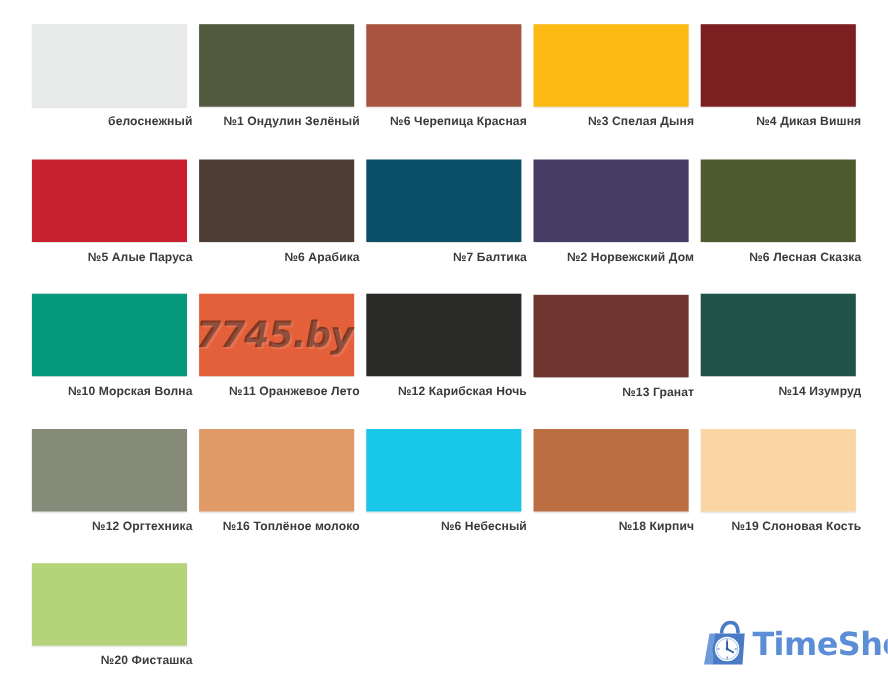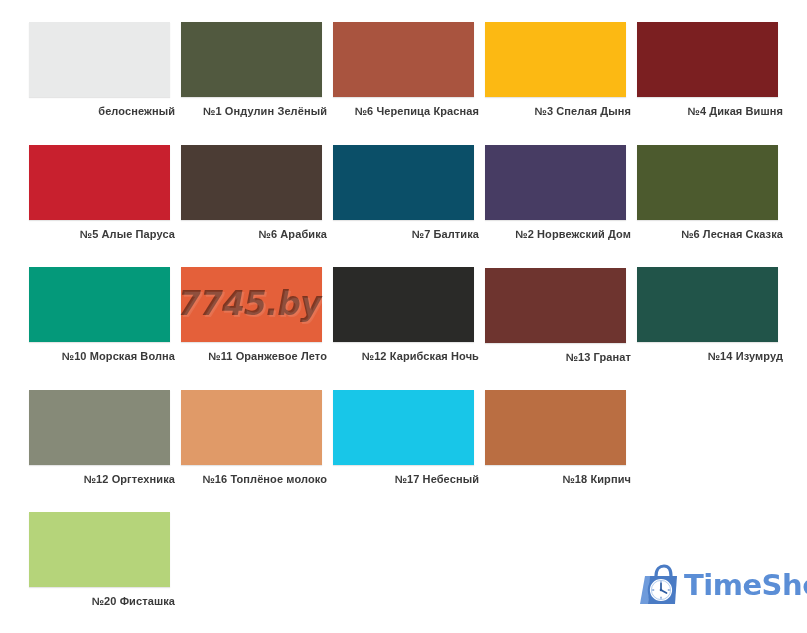--- a/index.html
+++ b/index.html
@@ -166,25 +166,29 @@
     <div class="swatch-cell" style="left: 23px; top: 389.5px;">
       <div class="swatch-chip" style="background: rgb(134, 138, 120); width: 141px; height: 75px;"></div>
       <div class="swatch-label">№12 Оргтехника</div>
     </div>
     <div class="swatch-cell" style="left: 175px; top: 389.5px;">
       <div class="swatch-chip" style="background: rgb(224, 154, 104); width: 141px; height: 75px;"></div>
       <div class="swatch-label">№16 Топлёное молоко</div>
     </div>
     <div class="swatch-cell" style="left: 327px; top: 389.5px;">
       <div class="swatch-chip" style="background: rgb(24, 198, 232); width: 141px; height: 75px;"></div>
-      <div class="swatch-label">№17 Небесный</div>
+      <div class="swatch-label">№6 Небесный</div>
     </div>
     <div class="swatch-cell" style="left: 479px; top: 389.5px;">
       <div class="swatch-chip" style="background: rgb(186, 110, 66); width: 141px; height: 75px;"></div>
       <div class="swatch-label">№18 Кирпич</div>
+    </div>
+    <div class="swatch-cell" style="left: 631px; top: 389.5px;">
+      <div class="swatch-chip" style="background: rgb(250, 214, 165); width: 141px; height: 75px;"></div>
+      <div class="swatch-label">№19 Слоновая Кость</div>
     </div>
     <div class="swatch-cell" style="left: 23px; top: 512px;">
       <div class="swatch-chip" style="background: rgb(181, 212, 122); width: 141px; height: 75px;"></div>
       <div class="swatch-label">№20 Фисташка</div>
     </div>
   </div>
 
 <div id="brand-logo">
   <svg class="logo-mark" viewBox="0 0 46 44">
 

